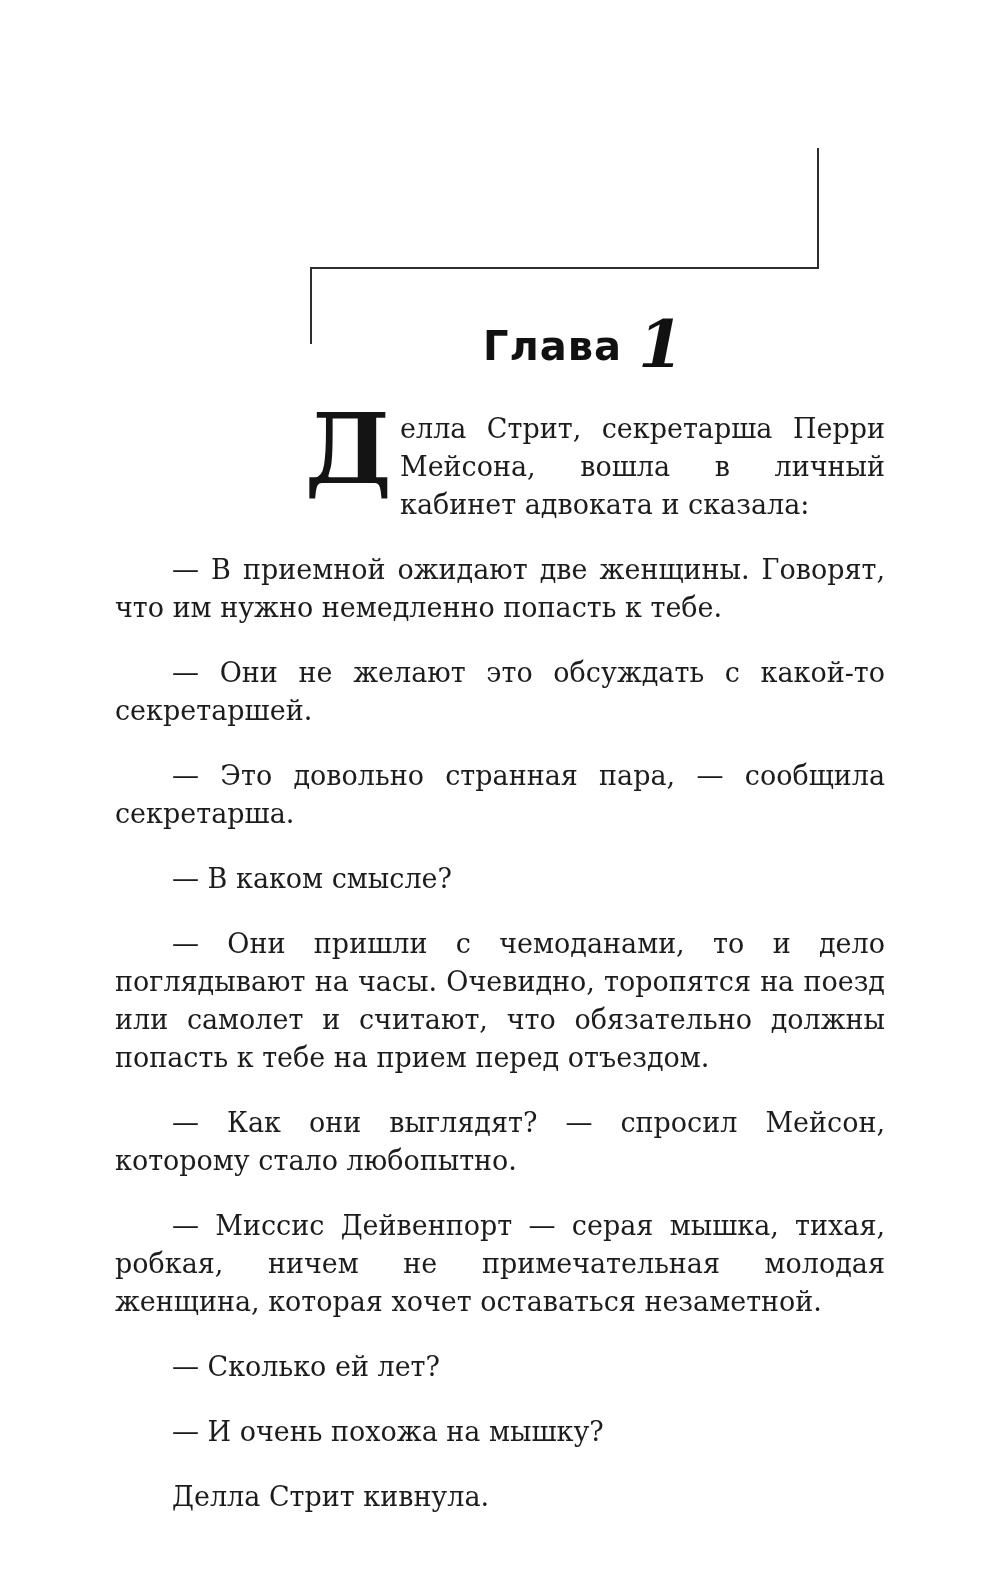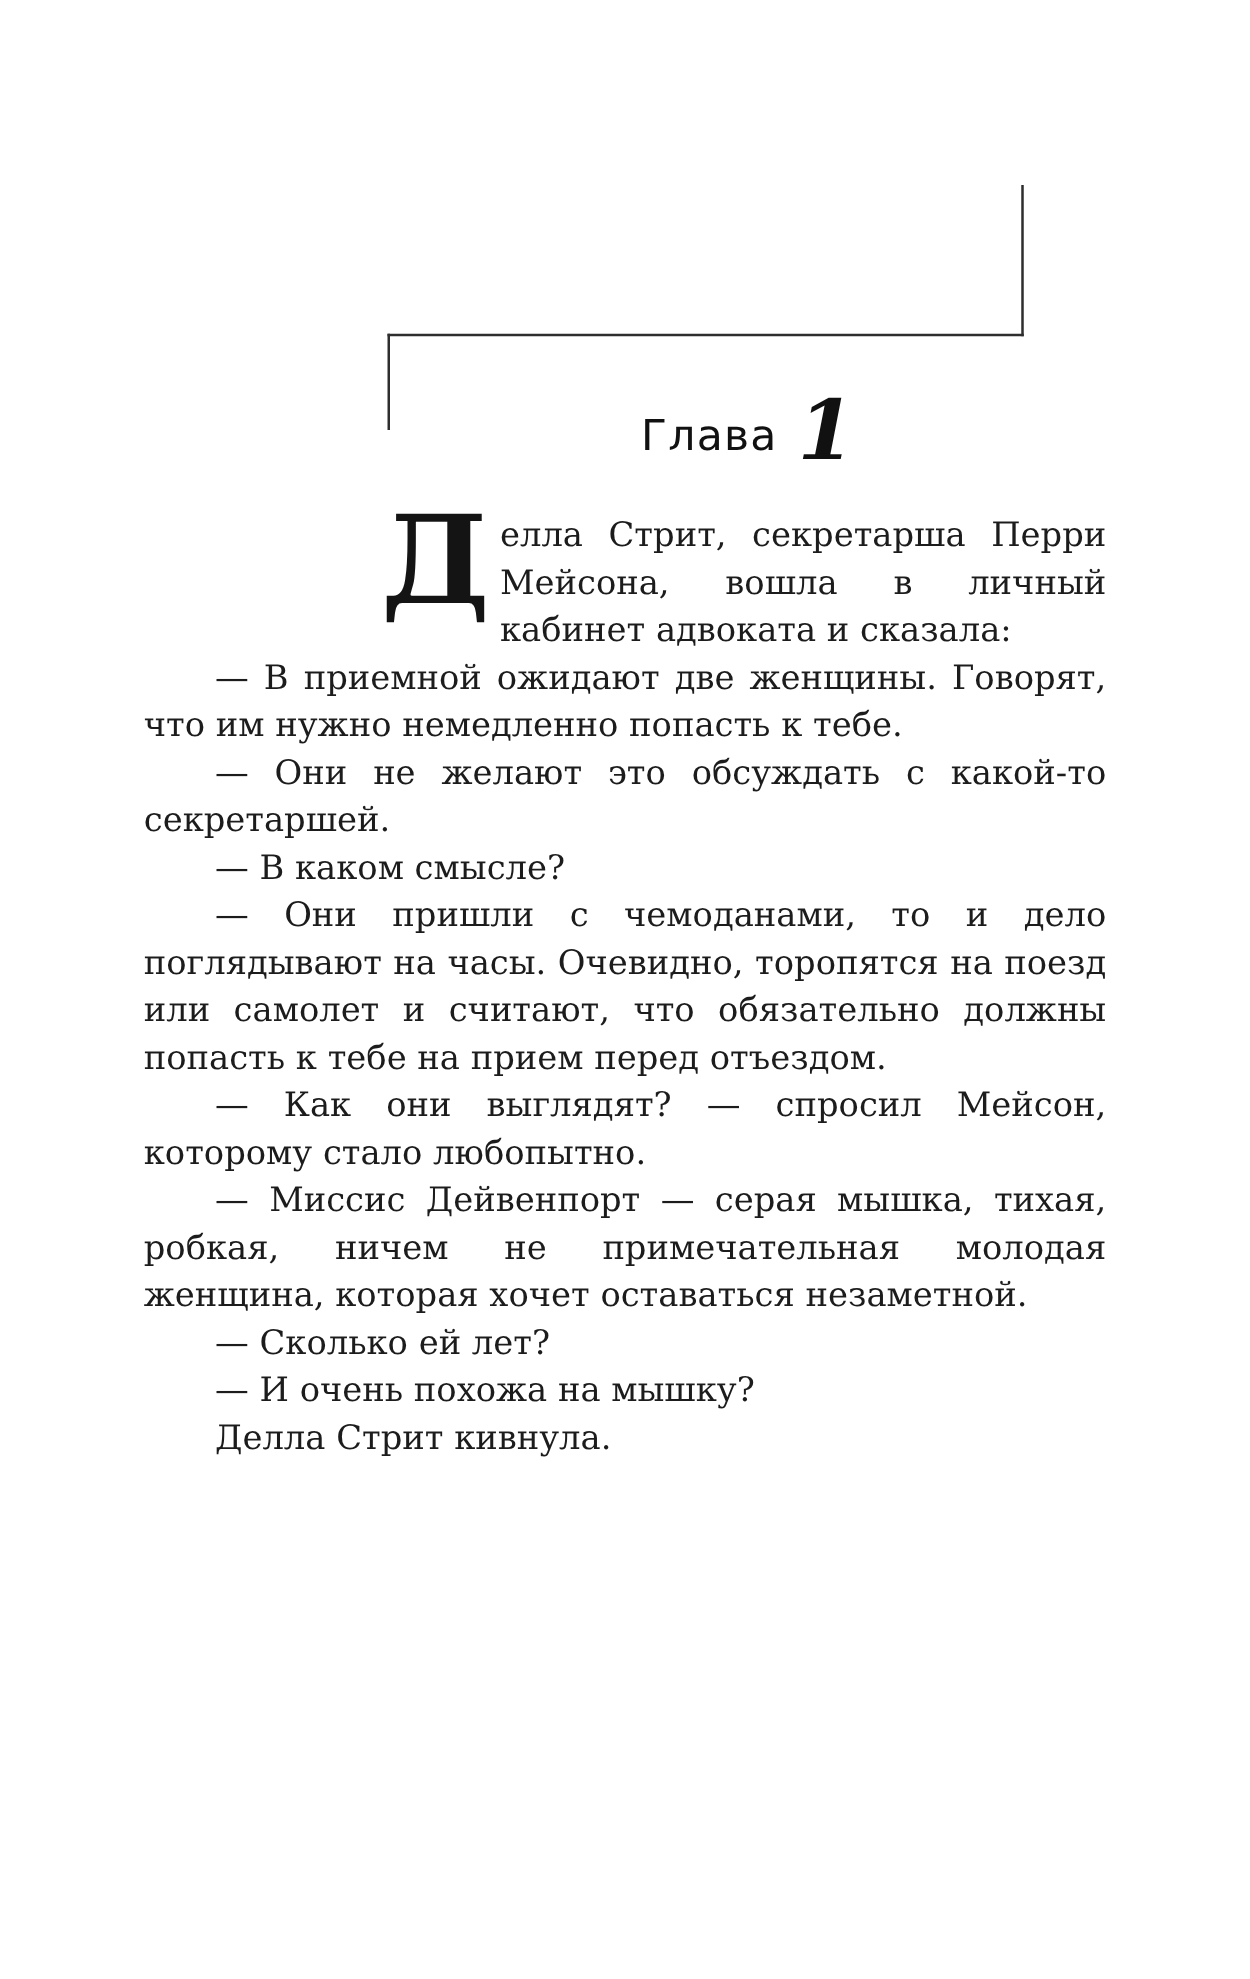--- a/index.html
+++ b/index.html
@@ -43,22 +43,22 @@
     top: 308px;
     left: 0;
     width: 684px;
     display: flex;
     justify-content: flex-end;
     align-items: baseline;
     gap: 16px;
   }
   .chapter-label {
     font-family: "DejaVu Sans", sans-serif;
-    font-weight: normal;
-    font-size: 34px;
+    font-weight: bold;
+    font-size: 40px;
     letter-spacing: 1px;
     color: #111111;
   }
   .chapter-number {
     font-family: "DejaVu Serif", serif;
     font-style: italic;
     font-weight: bold;
     font-size: 66px;
     line-height: 0.9;
     position: relative;
@@ -77,20 +77,21 @@
     text-align: justify;
     hyphens: auto;
     -webkit-hyphens: auto;
   }
   .text-block p {
     margin: 0;
     padding: 0;
   }
   p.dialogue {
     text-indent: 57px;
+    margin-top: 27px;
   }
 
   
   .dropcap-box {
     float: left;
     width: 285px;
     height: 78px;
     text-align: right;
   }
   .dropcap {
@@ -117,20 +118,21 @@
   </div>
 
   <div class="text-block">
 
     <p class="opening">
       <span class="dropcap-box"><span class="dropcap">Д</span></span><span>елла Стрит, секретарша Перри Мейсона, вошла в личный кабинет адвоката и сказала:</span>
     </p>
 
     <p class="dialogue">— В приемной ожидают две женщины. Говорят, что им нужно немедленно попасть к тебе.</p>
     <p class="dialogue">— Они не желают это обсуждать с какой-то секретаршей.</p>
+    <p class="dialogue">— Это довольно странная пара, — сообщила секретарша.</p>
     <p class="dialogue">— В каком смысле?</p>
     <p class="dialogue">— Они пришли с чемоданами, то и дело поглядывают на часы. Очевидно, торопятся на поезд или самолет и считают, что обязательно должны попасть к тебе на прием перед отъездом.</p>
     <p class="dialogue">— Как они выглядят? — спросил Мейсон, которому стало любопытно.</p>
     <p class="dialogue">— Миссис Дейвенпорт — серая мышка, тихая, робкая, ничем не примечательная молодая женщина, которая хочет оставаться незаметной.</p>
     <p class="dialogue">— Сколько ей лет?</p>
     <p class="dialogue">— И очень похожа на мышку?</p>
     <p class="dialogue">Делла Стрит кивнула.</p>
 
   </div>
 

